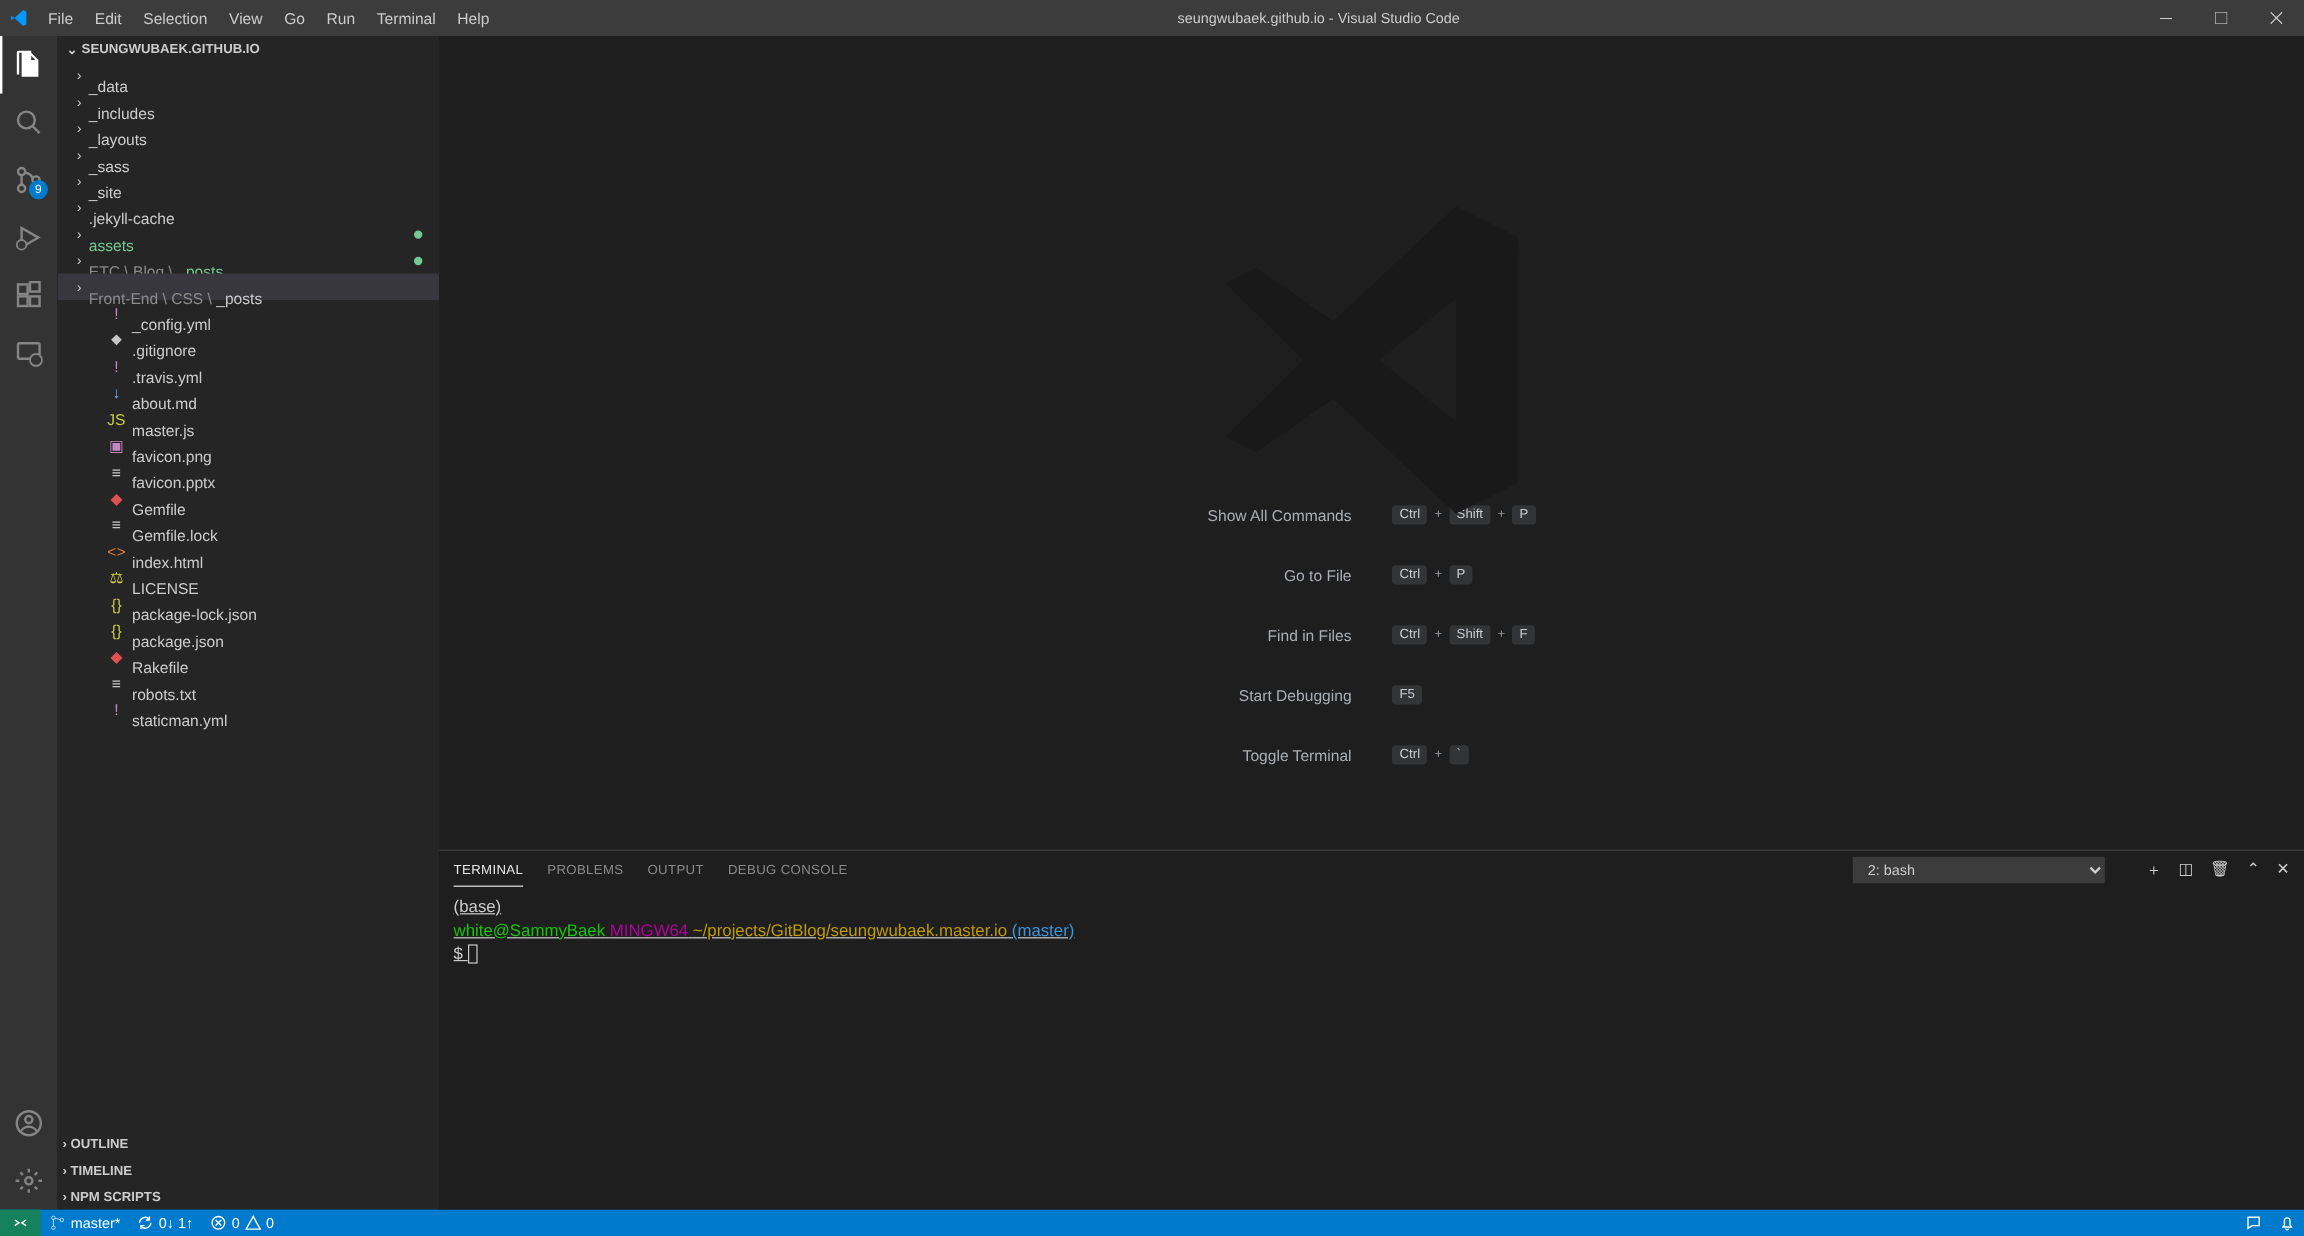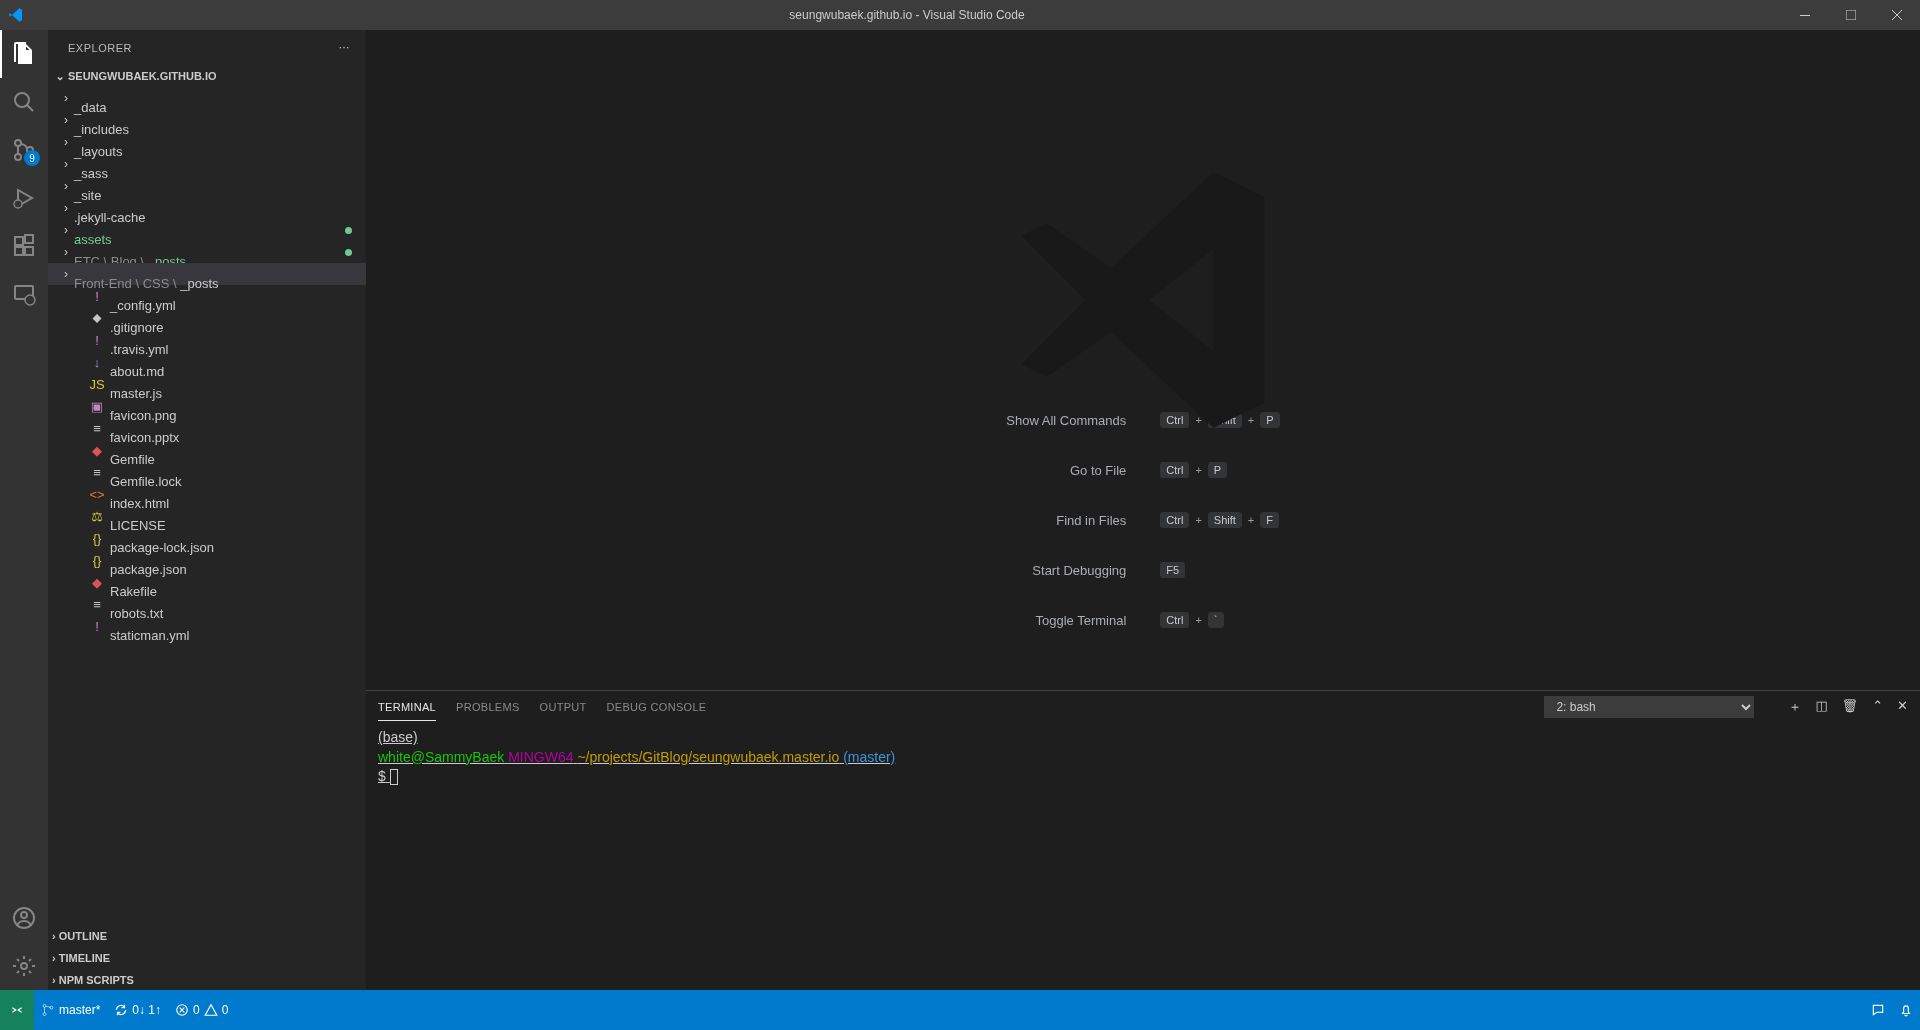--- a/index.html
+++ b/index.html
@@ -66,21 +66,21 @@
 .panel-action { cursor: pointer; }
 .terminal-content { flex: 1; padding: 4px 12px; font-family: Consolas, "Courier New", monospace; font-size: 14px; line-height: 1.4; text-decoration: underline; }
 .t-base { color: #cccccc; }
 .t-green { color: #16c60c; }
 .t-purple { color: #b4009e; }
 .t-yellow { color: #c19c00; }
 .t-cyan { color: #3a96dd; }
 .cursor-block { display: inline-block; width: 8px; height: 16px; border: 1px solid #cccccc; vertical-align: middle; }
 
 
-.statusbar { height: 40px; background: #007acc; color: #ffffff; display: flex; align-items: center; font-size: 12px; }
+.statusbar { height: 22px; background: #007acc; color: #ffffff; display: flex; align-items: center; font-size: 12px; }
 .status-item { padding: 0 7px; display: flex; align-items: center; gap: 4px; cursor: pointer; height: 100%; }
 .status-remote { background: #16825d; width: 34px; justify-content: center; }
 .status-spacer { flex: 1; }
 .ic-purple { color: #c586c0; }
 .ic-blue { color: #6ab0ee; }
 .ic-orange { color: #e37933; }
 .ic-js { color: #cbcb41; }
 .ic-json { color: #cbcb41; }
 .ic-red { color: #e05252; }
 .ic-txt { color: #c5c5c5; }
@@ -88,20 +88,30 @@
 </style>
 </head>
 <body>
 
 <div class="titlebar">
   <span class="titlebar-logo">
     <svg viewBox="0 0 24 24" fill="none">
         <path d="M17 2L6 12l11 10 4-2V4l-4-2zM6 12L2 9v6l4-3z" fill="#0098ff"></path>
       </svg>
   </span>
+  <div class="menubar">
+    <div class="menu-item">File</div>
+    <div class="menu-item">Edit</div>
+    <div class="menu-item">Selection</div>
+    <div class="menu-item">View</div>
+    <div class="menu-item">Go</div>
+    <div class="menu-item">Run</div>
+    <div class="menu-item">Terminal</div>
+    <div class="menu-item">Help</div>
+  </div>
   <div class="titlebar-center">seungwubaek.github.io - Visual Studio Code</div>
   <div class="titlebar-controls">
     <div class="win-ctrl">
         <svg width="10" height="1">
           <rect width="10" height="1" fill="#ccc"></rect>
         </svg>
       </div>
     <div class="win-ctrl">
         <svg width="10" height="10">
           <rect x="0" y="0" width="10" height="10" fill="none" stroke="#ccc"></rect>
@@ -171,24 +181,20 @@
       <div class="activity-item">
         <svg width="24" height="24" viewBox="0 0 24 24">
             <circle cx="12" cy="12" r="3" stroke="currentColor" stroke-width="2" fill="none"></circle>
             <path d="M12 2v3M12 19v3M4 12H1M23 12h-3M5 5l2 2M17 17l2 2M19 5l-2 2M7 17l-2 2" stroke="currentColor" stroke-width="2"></path>
           </svg>
       </div>
     </div>
   </div>
 
   <div class="sidebar">
-    <div class="sidebar-header">
-      <span>EXPLORER</span>
-      <span class="sidebar-header-actions">⋯</span>
-    </div>
     <div class="section-header">
       <span class="chev">⌄</span>
       <span>SEUNGWUBAEK.GITHUB.IO</span>
     </div>
     <div class="tree" id="tree">
         <div class="tree-row">
           <span class="chev">›</span>
           <span class="label">_data</span>
         </div>
         <div class="tree-row">

